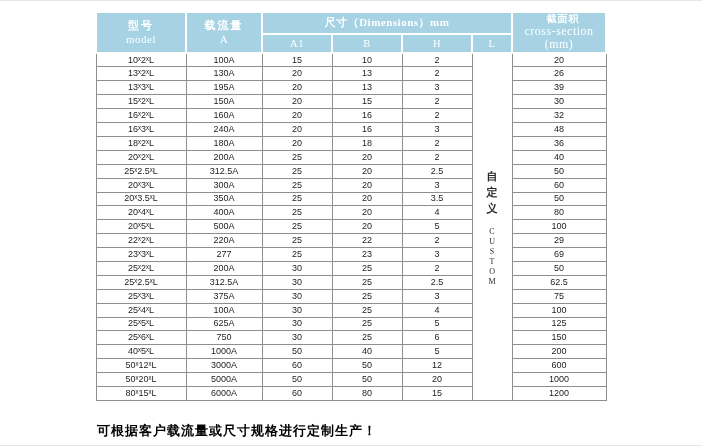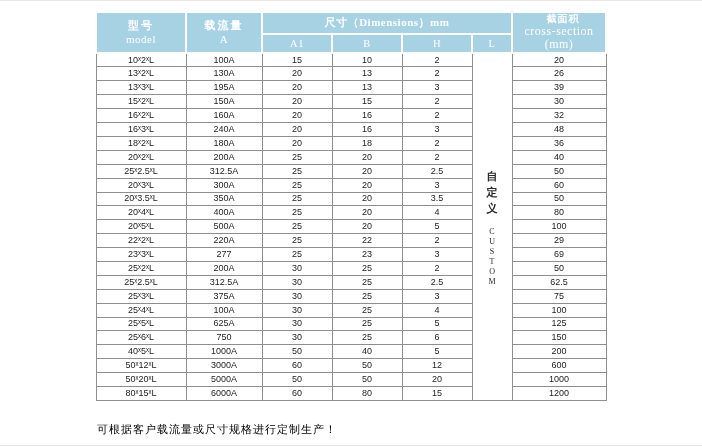--- a/index.html
+++ b/index.html
@@ -62,22 +62,22 @@
     font-size:11px;font-weight:bold;line-height:1;margin:5px 0;color:#2a2a2a;
   }
   .custom-en{margin-top:14px;}
   .custom-en div{
     font-size:8px;line-height:1;margin:2px 0;color:#2a2a2a;letter-spacing:0;
   }
   .footnote{
     position:absolute;
     left:97px; top:421px;
     font-family:"Liberation Serif","DejaVu Serif",serif;
-    font-weight:normal;
-    font-size:11px;
+    font-weight:bold;
+    font-size:13px;
     color:#000000;
     letter-spacing:1px;
   }
 </style>
 </head>
 <body>
 
 <table class="spec-table">
   <colgroup>
     <col style="width:90px">

